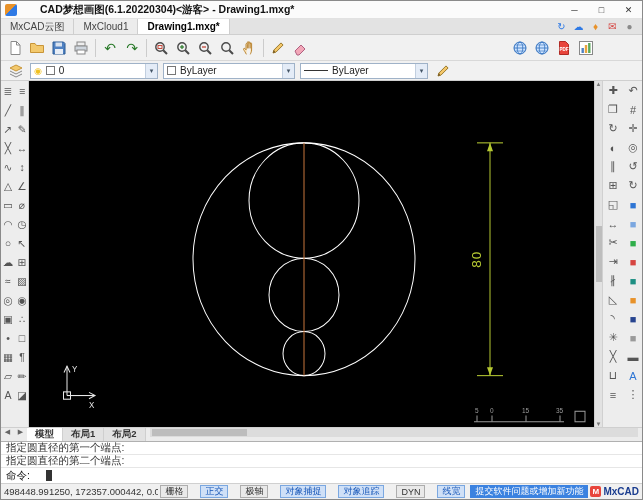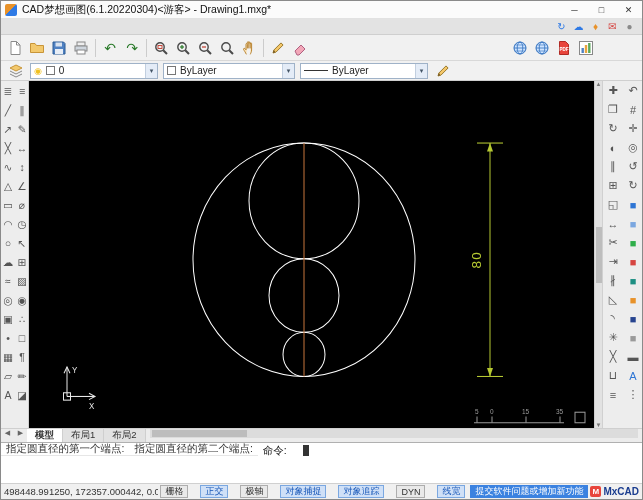--- a/index.html
+++ b/index.html
@@ -1,21 +1,21 @@
 <!DOCTYPE html>
 <html style="--canvas_bg: #000000; --entity: #ffffff; --axis: #c8763c; --dimension: #b5c832; --accent: #1857b8;"><head>
 <meta charset="utf-8">
 <style>
   *{margin:0;padding:0;box-sizing:border-box;font-family:"Liberation Sans","DejaVu Sans",sans-serif;}
   html,body{width:643px;height:500px;overflow:hidden;background:#d0d0d0;}
   .window{width:643px;height:500px;border:1px solid #8a8a8a;display:flex;flex-direction:column;background:#f0f0f0;color:#222;}
   
   .titlebar{flex:0 0 18px;background:#fbfbfb;border-bottom:1px solid #e2e2e2;display:flex;align-items:center;padding-left:4px;}
   .app-icon{width:12px;height:12px;border-radius:2px;background:linear-gradient(135deg,#e8922a 0 50%,#2f7ae5 50% 100%);flex:0 0 12px;}
-  .title-text{font-size:10.5px;margin-left:5px;flex:1;white-space:nowrap;overflow:hidden;color:#111;}
+  .title-text{font-size:10.5px;margin-left:23px;flex:1;white-space:nowrap;overflow:hidden;color:#111;font-weight:bold;}
   .win-btn{width:27px;height:17px;display:flex;align-items:center;justify-content:center;font-size:9px;color:#333;}
   
   .menubar{flex:0 0 17px;background:#f6f6f6;border-bottom:1px solid #e0e0e0;display:flex;align-items:center;}
   .menu-item{padding:0 7px;font-size:10.5px;height:100%;display:flex;align-items:center;}
   
   .tabbar{flex:0 0 16px;background:#e3e3e3;border-bottom:1px solid #cfcfcf;display:flex;align-items:flex-end;}
   .tab{height:15px;padding:0 9px;font-size:10px;display:flex;align-items:center;background:#ececec;border-right:1px solid #cfcfcf;color:#444;white-space:nowrap;}
   .tab.active{background:#ffffff;font-weight:bold;color:#000;}
   .tab-right{margin-left:auto;display:flex;align-items:center;gap:2px;padding-right:5px;height:100%;}
   .tabicon{width:15px;text-align:center;font-size:10px;line-height:15px;}
@@ -50,26 +50,26 @@
   .dim{stroke:var(--dimension,#b5c832);stroke-width:1;fill:none;}
   .dimfill{fill:var(--dimension,#b5c832);stroke:none;}
   .dimtext{fill:var(--dimension,#b5c832);font-size:13px;letter-spacing:1px;}
   .ucs{stroke:#e8e8e8;fill:none;stroke-width:1;}
   .ucstext{fill:#e8e8e8;font-size:8px;}
   .scalemark{stroke:#9a9a9a;fill:none;stroke-width:1;}
   .scaletext{fill:#9a9a9a;font-size:6.5px;}
   
   .layouts{flex:0 0 14px;background:#ececec;border-top:1px solid #cfcfcf;display:flex;font-size:9.5px;color:#333;}
   .larrow{width:13px;text-align:center;font-size:7px;color:#666;}
-  .ltab{padding:0 8px;height:13px;display:flex;align-items:center;border-right:1px solid #cfcfcf;background:#e2e2e2;}
+  .ltab{padding:0 8px;height:13px;display:flex;align-items:center;border-right:1px solid #cfcfcf;background:#e2e2e2;font-weight:bold;}
   .ltab.active{background:#ffffff;font-weight:bold;}
   .hscroll{flex:1;height:9px;background:#dcdcdc;margin:0 4px;position:relative;}
   .hthumb{position:absolute;left:2px;top:1px;width:95px;height:7px;background:#bdbdbd;}
   
-  .cmd{flex:0 0 41px;background:#ffffff;border-top:1px solid #b0b0b0;display:flex;flex-direction:row;font-size:10.5px;}
+  .cmd{flex:0 0 41px;background:#ffffff;border-top:1px solid #b0b0b0;display:flex;flex-direction:column;font-size:10.5px;}
   .cmd-line{height:13px;border-bottom:1px solid #e6e6e6;padding:0 5px;display:flex;align-items:center;color:#333;white-space:nowrap;}
   .cmd-prompt{height:15px;padding:0 5px;display:flex;align-items:center;gap:16px;color:#111;}
   .caret-block{width:6px;height:11px;background:#333;}
   
   .status{flex:0 0 16px;background:#f0f0f0;border-top:1px solid #d0d0d0;display:flex;align-items:center;font-size:9.5px;gap:2px;padding:0 3px;color:#333;white-space:nowrap;}
   .coords{width:172px;overflow:hidden;font-family:"Liberation Sans","DejaVu Sans",sans-serif;}
   .toggle{border:1px solid #adadad;background:#e9e9e9;padding:0 4px;height:13px;display:flex;align-items:center;font-size:9px;}
   .toggle.on{background:#cfe0f7;border-color:#7aa7e0;color:var(--accent,#1857b8);}
   .fb-link{margin-left:3px;background:#3b82e0;color:#fff;padding:0 5px;height:13px;display:flex;align-items:center;font-size:9px;}
   .brand{display:flex;align-items:center;gap:2px;margin-left:auto;font-weight:bold;font-size:10px;color:#1a3c8f;}
@@ -152,20 +152,25 @@
   <div class="titlebar">
     <span class="app-icon"></span>
     <span class="title-text">CAD梦想画图(6.1.20220304)&lt;游客&gt; -  Drawing1.mxg*</span>
     <span class="win-btn">─</span>
     <span class="win-btn">□</span>
     <span class="win-btn close">✕</span>
   </div>
 
 
   <div class="tabbar">
+    <div id="tabs" style="display:flex;align-items:flex-end;height:100%">
+        <span class="tab">MxCAD云图</span>
+        <span class="tab">MxCloud1</span>
+        <span class="tab active">Drawing1.mxg*</span>
+      </div>
     <div class="tab-right" id="tabicons">
         <span class="tabicon" style="color: rgb(47, 122, 229);">↻</span>
         <span class="tabicon" style="color: rgb(47, 122, 229);">☁</span>
         <span class="tabicon" style="color: rgb(232, 146, 42);">♦</span>
         <span class="tabicon" style="color: rgb(214, 69, 65);">✉</span>
         <span class="tabicon" style="color: rgb(138, 138, 138);">●</span>
       </div>
   </div>
 
   <div class="tbar1">

